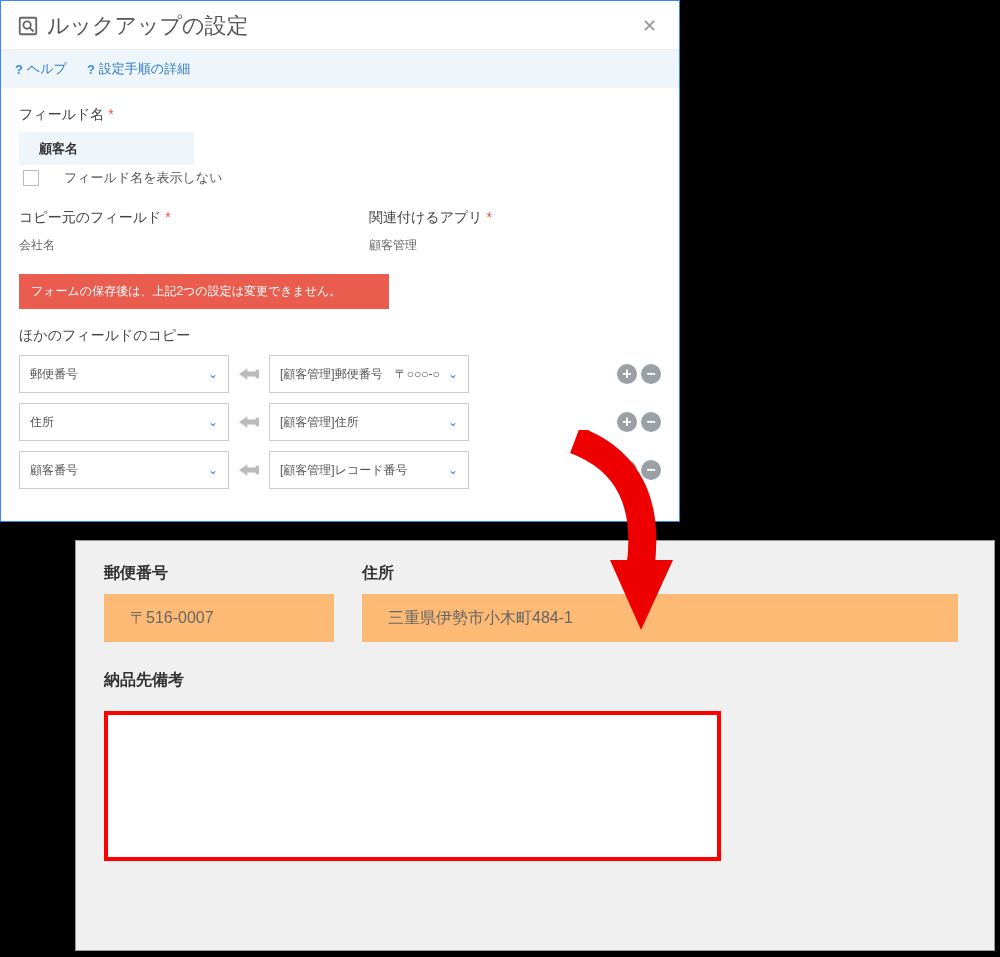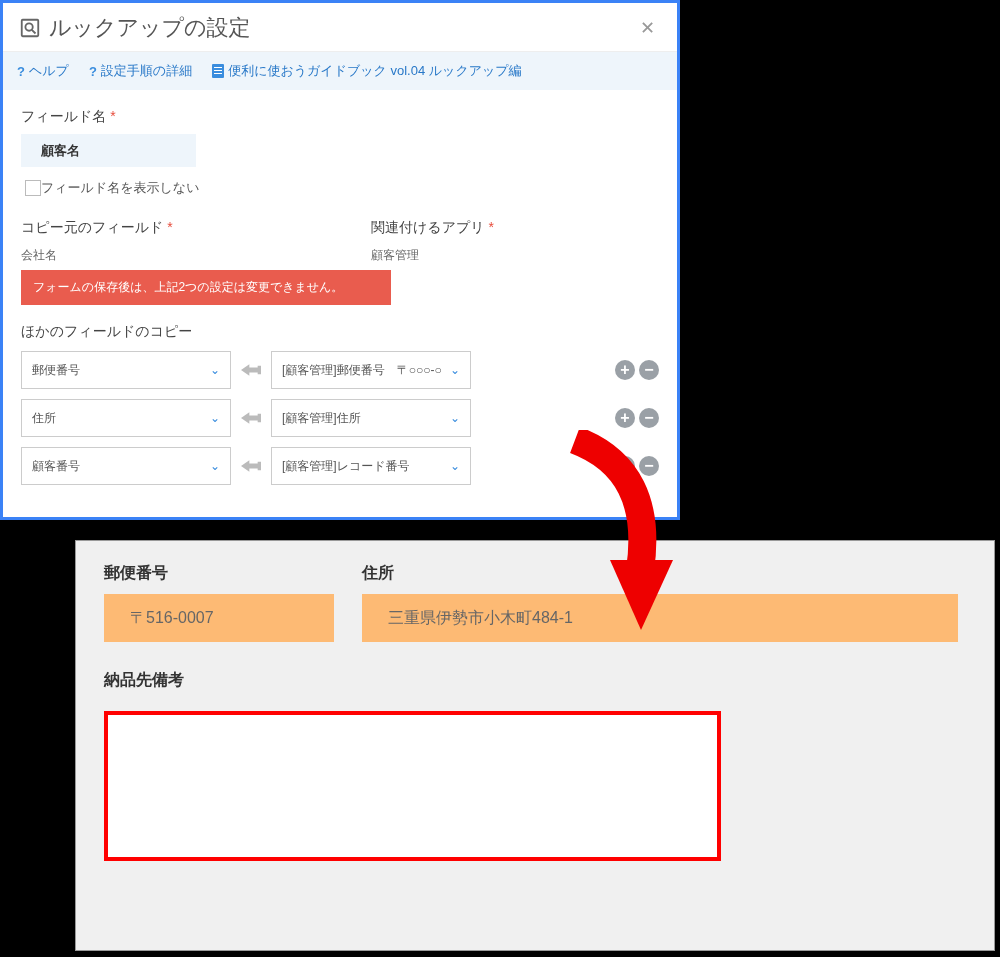--- a/index.html
+++ b/index.html
@@ -4,21 +4,21 @@
   <style>
     * { box-sizing: border-box; margin: 0; padding: 0; }
     body { font-family: "Hiragino Kaku Gothic ProN", "Meiryo", sans-serif; background: #000; width: 1000px; height: 957px; position: relative; }
     
     
     .dialog {
       position: absolute;
       top: 0; left: 0;
       width: 680px;
       background: #fff;
-      border: 3px solid #3b82f6;
+      border: 1px solid #3b82f6;
     }
     .dialog-header {
       display: flex;
       align-items: center;
       justify-content: space-between;
       padding: 10px 16px 8px 16px;
       border-bottom: 1px solid #eee;
     }
     .dialog-title-wrap { display: flex; align-items: center; gap: 8px; }
     .dialog-title { font-size: 22px; color: #555; font-weight: normal; }
@@ -42,33 +42,33 @@
     .req { color: #e74c3c; }
     .text-input {
       background: #eef5fb;
       border: none;
       padding: 9px 20px;
       font-size: 13px;
       color: #333;
       width: 175px;
       font-weight: bold;
     }
-    .checkbox-row { display: flex; align-items: center; gap: 0; margin: 12px 0 0 4px; font-size: 13px; color: #555; }
+    .checkbox-row { display: flex; align-items: center; gap: 25px; margin: 4px 0 0 4px; font-size: 13px; color: #555; }
     .chk { width: 16px; height: 16px; border: 1px solid #bbb; background: #fff; }
     
     .two-col { display: flex; gap: 50px; margin-top: 22px; }
     .col { flex: 0 0 300px; }
     .static-val { font-size: 12px; color: #666; margin-top: 10px; }
     
     .warning-banner {
       background: #e95c4e;
       color: #fff;
       padding: 9px 12px;
       font-size: 12px;
-      margin-top: 6px;
+      margin-top: 20px;
       display: inline-block;
       width: 370px;
     }
     
     .section-label { font-size: 14px; color: #444; margin-top: 18px; margin-bottom: 10px; }
     
     .copy-row { display: flex; align-items: center; gap: 10px; margin-bottom: 10px; }
     .select-box {
       display: flex; align-items: center; justify-content: space-between;
       border: 1px solid #ccc;
@@ -163,24 +163,20 @@
   </div>
 
   <div class="help-bar">
     <div class="help-link">
       <span class="q-icon">?</span>
       <span>ヘルプ</span>
     </div>
     <div class="help-link">
       <span class="q-icon">?</span>
       <span>設定手順の詳細</span>
-    </div>
-    <div class="help-link">
-      <span class="doc-icon"></span>
-      <span>便利に使おうガイドブック vol.04 ルックアップ編</span>
     </div>
   </div>
 
   <div class="form-body">
     <div class="field-label">
       <span>フィールド名</span> <span class="req">*</span>
     </div>
     <input class="text-input" value="顧客名" style="">
     
     <div class="checkbox-row">

